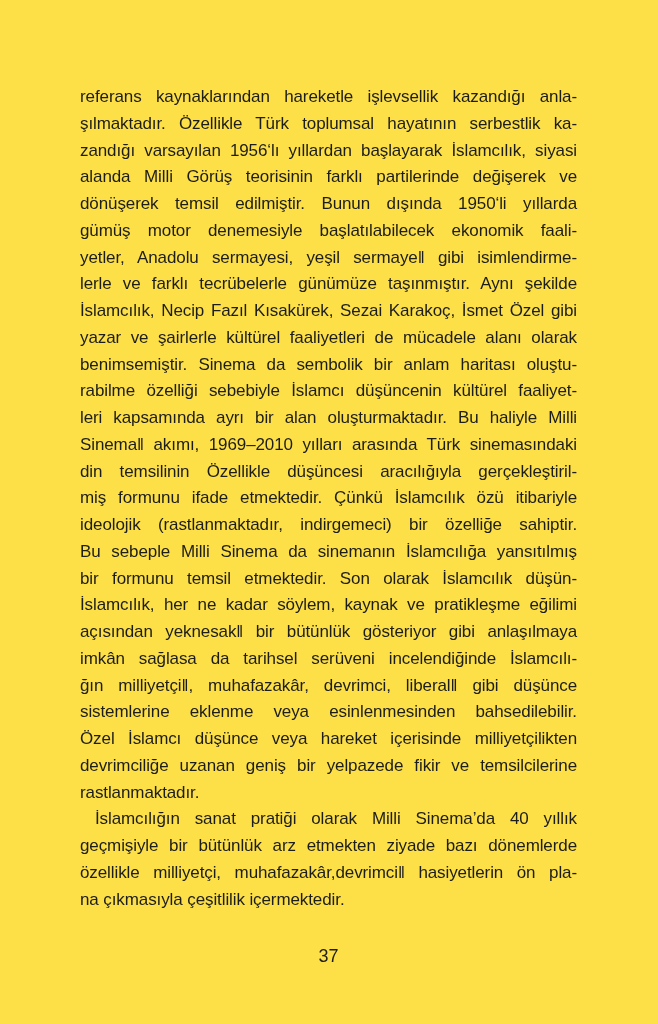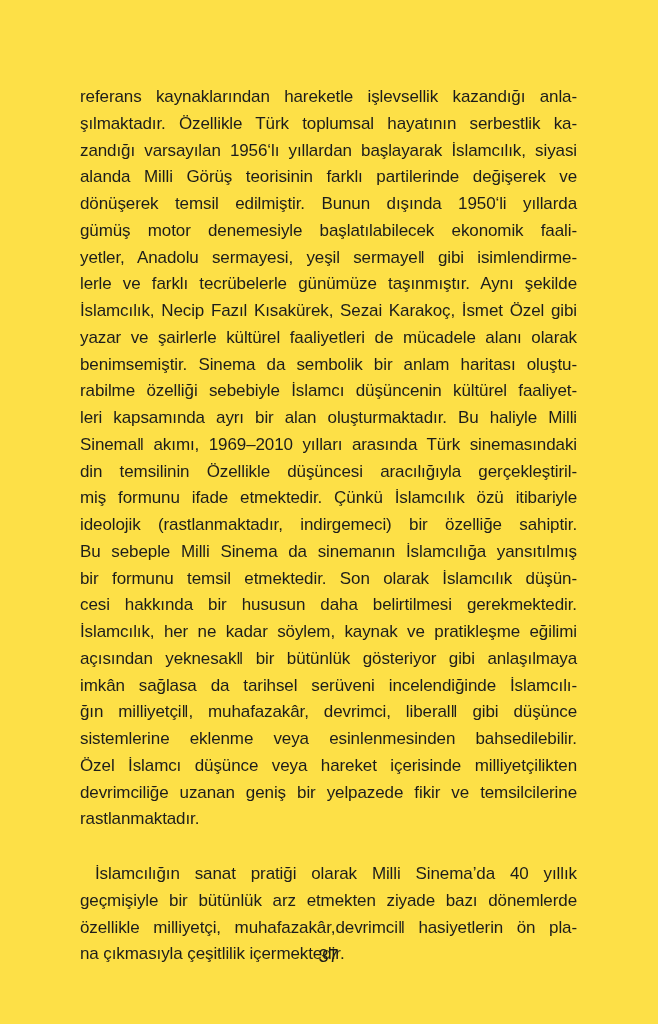--- a/index.html
+++ b/index.html
@@ -27,21 +27,20 @@
   }
   .text-line {
     text-align: justify;
     text-align-last: justify;
   }
   .text-line.para-last {
     text-align-last: left;
   }
   .text-line.indent {
     text-indent: 15px;
-    margin-top: 28px;
   }
   .page-number {
     position: absolute;
     top: 946px;
     left: 80px;
     width: 497px;
     text-align: center;
     font-size: 18px;
     color: #1d1d1b;
   }
@@ -63,21 +62,20 @@
       <div class="text-line">yazar ve şairlerle kültürel faaliyetleri de mücadele alanı olarak</div>
       <div class="text-line">benimsemiştir. Sinema da sembolik bir anlam haritası oluştu-</div>
       <div class="text-line">rabilme özelliği sebebiyle İslamcı düşüncenin kültürel faaliyet-</div>
       <div class="text-line">leri kapsamında ayrı bir alan oluşturmaktadır. Bu haliyle Milli</div>
       <div class="text-line">Sinema‖ akımı, 1969–2010 yılları arasında Türk sinemasındaki</div>
       <div class="text-line">din temsilinin Özellikle düşüncesi aracılığıyla gerçekleştiril-</div>
       <div class="text-line">miş formunu ifade etmektedir. Çünkü İslamcılık özü itibariyle</div>
       <div class="text-line">ideolojik (rastlanmaktadır, indirgemeci) bir özelliğe sahiptir.</div>
       <div class="text-line">Bu sebeple Milli Sinema da sinemanın İslamcılığa yansıtılmış</div>
       <div class="text-line">bir formunu temsil etmektedir. Son olarak İslamcılık düşün-</div>
-      <div class="text-line">cesi hakkında bir hususun daha belirtilmesi gerekmektedir.</div>
       <div class="text-line">İslamcılık, her ne kadar söylem, kaynak ve pratikleşme eğilimi</div>
       <div class="text-line">açısından yeknesak‖ bir bütünlük gösteriyor gibi anlaşılmaya</div>
       <div class="text-line">imkân sağlasa da tarihsel serüveni incelendiğinde İslamcılı-</div>
       <div class="text-line">ğın milliyetçi‖, muhafazakâr, devrimci, liberal‖ gibi düşünce</div>
       <div class="text-line">sistemlerine eklenme veya esinlenmesinden bahsedilebilir.</div>
       <div class="text-line">Özel İslamcı düşünce veya hareket içerisinde milliyetçilikten</div>
       <div class="text-line">devrimciliğe uzanan geniş bir yelpazede fikir ve temsilcilerine</div>
       <div class="text-line para-last">rastlanmaktadır.</div>
       <div class="text-line indent">İslamcılığın sanat pratiği olarak Milli Sinema’da 40 yıllık</div>
       <div class="text-line">geçmişiyle bir bütünlük arz etmekten ziyade bazı dönemlerde</div>

